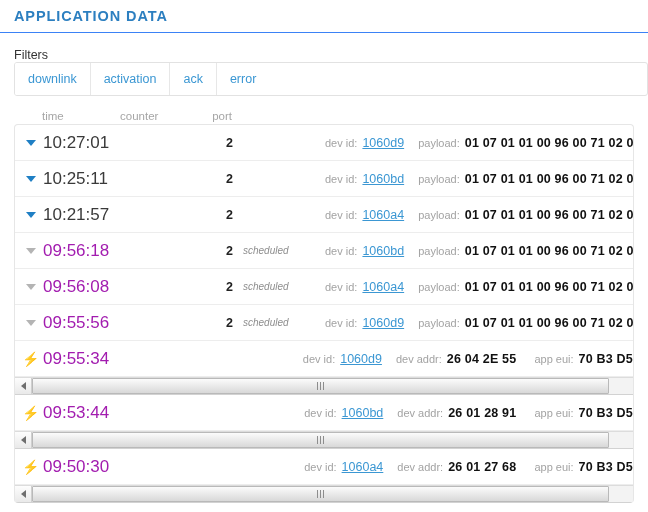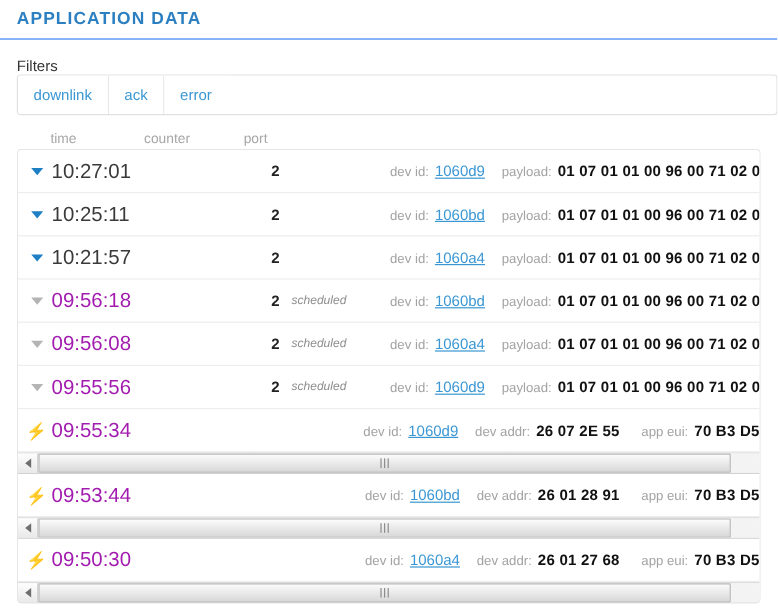--- a/index.html
+++ b/index.html
@@ -85,21 +85,21 @@
     display: flex;
     font-size: 11.5px;
     color: #a6a6a6;
     height: 20px;
     align-items: flex-end;
     padding-bottom: 2px;
   }
   .ch-caret  { width: 28px; flex: none; }
   .ch-time   { width: 78px; flex: none; }
   .ch-counter{ width: 74px; flex: none; text-align: left; padding-right: 4px; margin-top: 32px; }
-  .ch-port   { width: 44px; flex: none; text-align: center; padding-right: 6px; }
+  .ch-port   { width: 44px; flex: none; text-align: right; padding-right: 6px; }
 
   .data-table {
     border: 1px solid #e6e6e6;
     border-radius: 4px;
     border-bottom: none;
     background: #ffffff;
     overflow: hidden;
   }
 
   .row {
@@ -246,20 +246,21 @@
 <div id="app">
 
   <div class="page-header">
     <div class="page-title">APPLICATION DATA</div>
   </div>
 
   <div class="filters-bar">
     <div class="filters-label">Filters</div>
     <div class="btn-group">
       <div class="btn-filter">downlink</div>
+      <div class="btn-filter">activation</div>
       <div class="btn-filter">ack</div>
       <div class="btn-filter">error</div>
     </div>
   </div>
 
   <div class="table-wrap">
 
     <div class="col-head">
       <div class="ch-caret"></div>
       <div class="ch-time">time</div>
@@ -390,21 +391,21 @@
         <div class="cell-time muted">09:55:34</div>
         <div class="cell-counter"></div>
         <div class="cell-port"></div>
         <div class="spacer"></div>
         <div class="kv kv-devid">
           <span class="k">dev id:</span>
           <span class="v-link">1060d9</span>
         </div>
         <div class="kv kv-devaddr">
           <span class="k">dev addr:</span>
-          <span class="v-hex">26 07 2E 55</span>
+          <span class="v-hex">26 04 2E 55</span>
         </div>
         <div class="kv kv-appeui">
           <span class="k">app eui:</span>
           <span class="v-hex">70 B3 D5</span>
         </div>
       </div>
 
       <div class="hscroll">
         <div class="hs-arrow">
           <span class="tri-l"></span>

